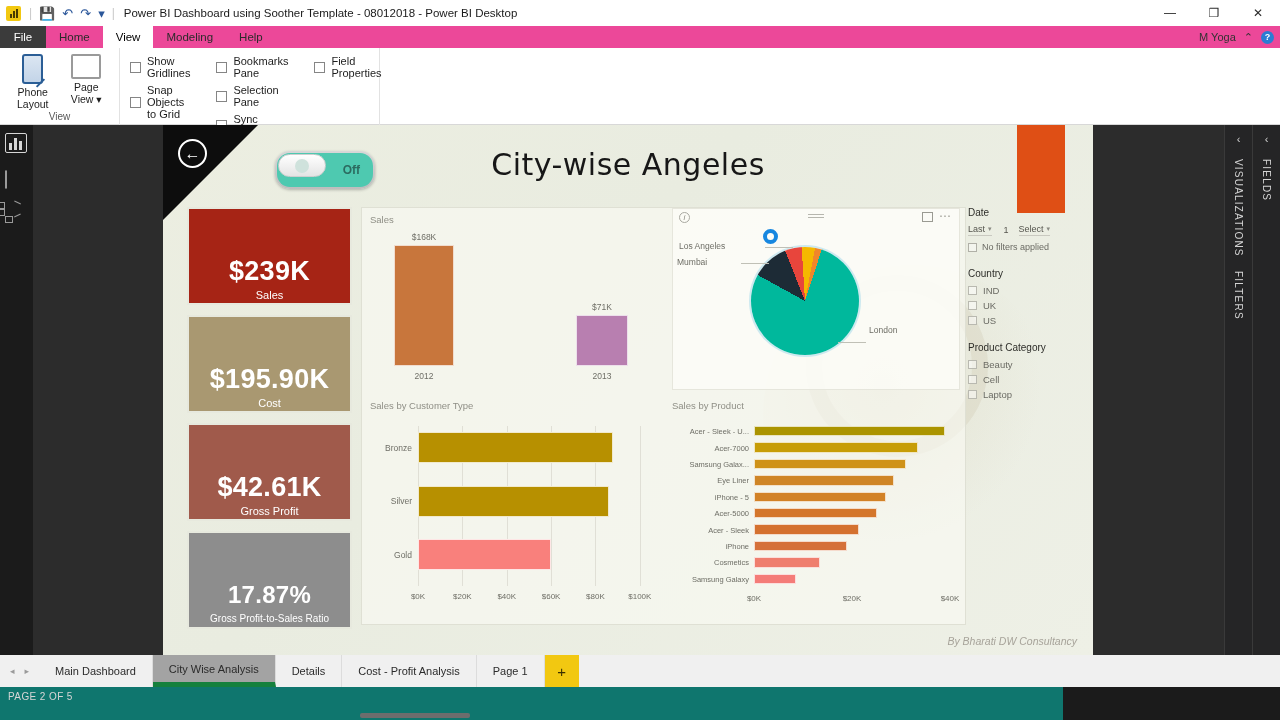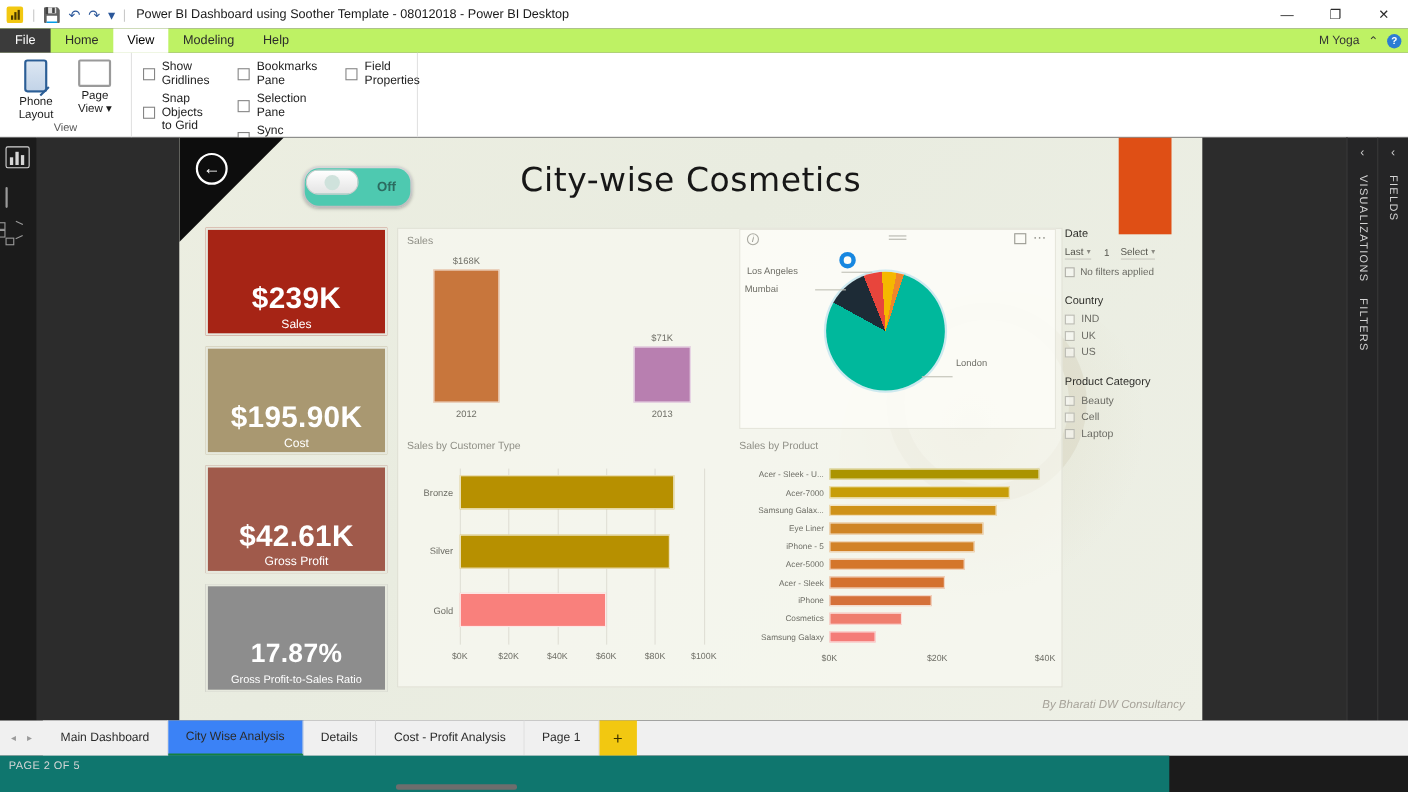--- a/index.html
+++ b/index.html
@@ -29,21 +29,21 @@
   .titletext { margin-left: 9px; font-size: 11.5px; color: #1a1a1a; white-space: nowrap; }
   .wincontrols { position: absolute; right: 0; top: 0; height: 26px; display: flex; }
   .wincontrols div {
     width: 44px; height: 26px; display: flex; align-items: center; justify-content: center;
     font-size: 12px; color: #2b2b2b;
   }
 
   
   .ribbontabs {
     position: absolute; top: 26px; left: 0; width: 1280px; height: 22px;
-    background: #bef264; display: flex; align-items: stretch; font-size: 11.5px;
+    background: #ec4899; display: flex; align-items: stretch; font-size: 11.5px;
   }
   .rtab { padding: 0 13px; display: flex; align-items: center; color: #2b2b2b; }
   .rtab.file { background: #3b3b3b; color: #fff; width: 46px; justify-content: center; padding: 0; }
   .rtab.active { background: #ffffff; color: #000; }
   .user-area {
     position: absolute; right: 6px; top: 26px; height: 22px; display: flex;
     align-items: center; gap: 8px; font-size: 11px; color: #333;
   }
   .help-dot {
     width: 13px; height: 13px; border-radius: 50%; background: #2b7cd3; color: #fff;
@@ -309,21 +309,21 @@
   
   .tabbar {
     position: absolute; left: 0; bottom: 33px; width: 1280px; height: 32px;
     background: #f0f0f0; display: flex; align-items: stretch; font-size: 11px;
   }
   .navarrows { display: flex; align-items: center; gap: 10px; padding: 0 10px; color: #9a9a9a; font-size: 9px; }
   .ptab {
     display: flex; align-items: center; padding: 0 16px; color: #2b2b2b;
     border-right: 1px solid #dcdcdc; background: #f0f0f0; cursor: pointer; white-space: nowrap;
   }
-  .ptab.active { background: #3b82f6; border-bottom: 2px solid #15803d; }
+  .ptab.active { background: #a3a3a3; border-bottom: 5px solid #15803d; }
   .addtab {
     width: 34px; display: flex; align-items: center; justify-content: center;
     background: #f2c811; color: #3a3000; font-size: 15px; cursor: pointer;
   }
   .statusbar {
     position: absolute; left: 0; bottom: 0; width: 1063px; height: 33px; background: #0f766e;
   }
   .statusbar .pagecount {
     position: absolute; left: 8px; top: 4px; font-size: 10px; color: #d6d6d6; letter-spacing: .4px;
   }
@@ -459,21 +459,21 @@
 
       <div class="toggle">
         <div class="track">
           <span>Off</span>
         </div>
         <div class="knob">
             <i></i>
           </div>
       </div>
 
-      <div class="report-title">City-wise Cosmetics</div>
+      <div class="report-title">City-wise Angeles</div>
       <div class="orange-block"></div>
 
       <div class="kpis">
         <div class="kpi k1" style="background: rgb(166, 36, 21);">
           <div class="val">$239K</div>
           <div class="lbl">Sales</div>
         </div>
         <div class="kpi k2" style="background: rgb(169, 152, 113);">
           <div class="val">$195.90K</div>
           <div class="lbl">Cost</div>

